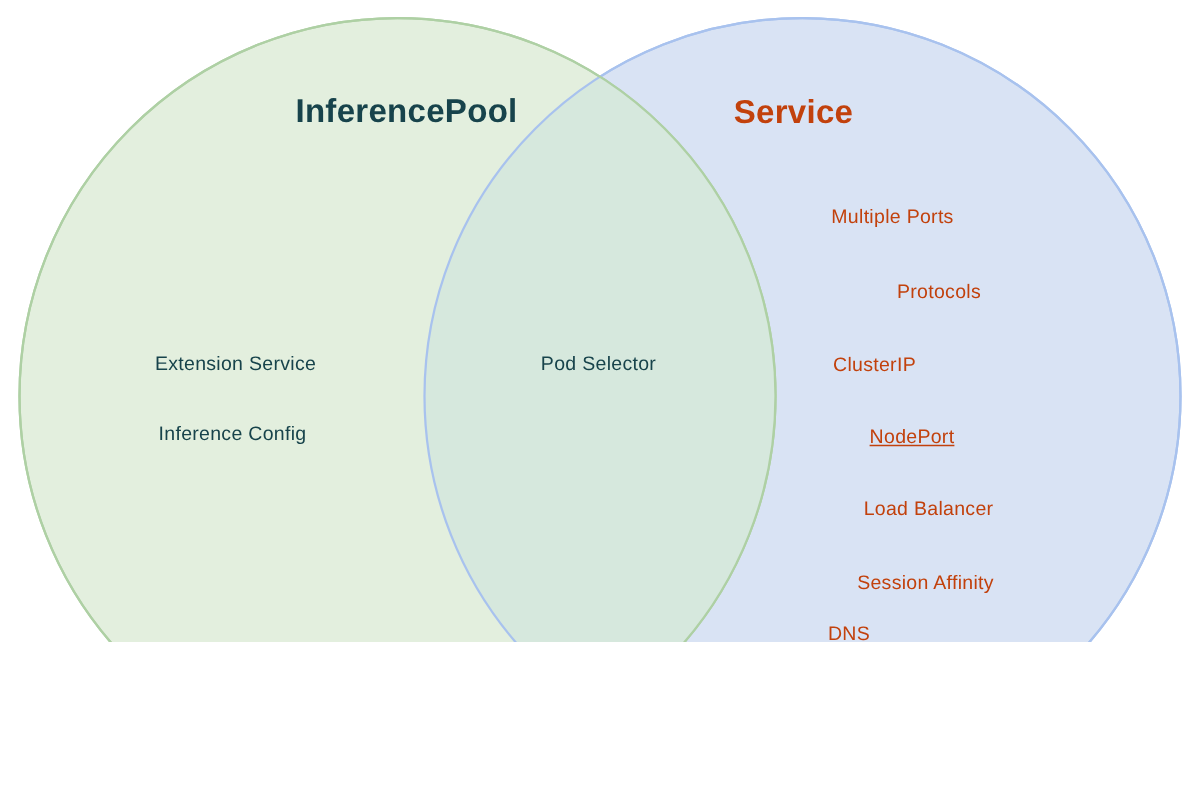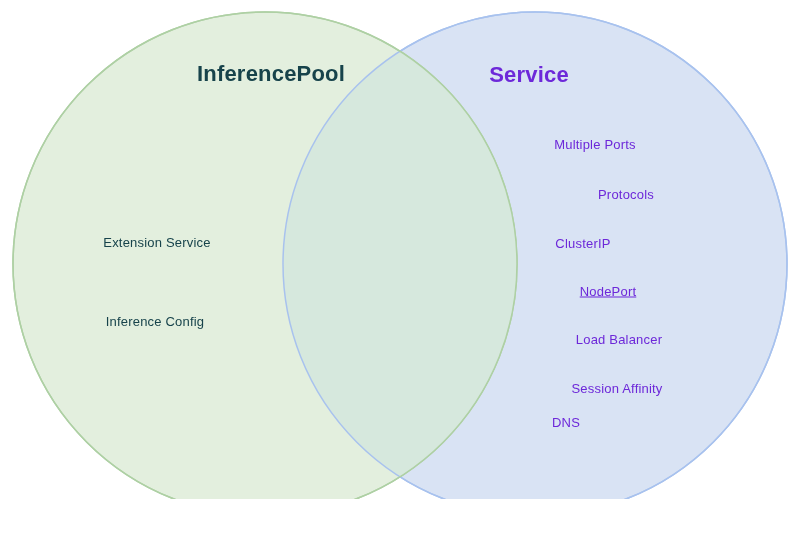--- a/index.html
+++ b/index.html
@@ -4,48 +4,48 @@
 <style>
   html, body {
     margin: 0;
     padding: 0;
     background: #ffffff;
     font-family: "Liberation Sans", "DejaVu Sans", sans-serif;
   }
   .stage {
     position: relative;
     width: 800px;
-    height: 499px;
+    height: 428px;
     background: #ffffff;
     overflow: hidden;
   }
   .venn-svg {
     position: absolute;
     left: 0;
     top: 0;
   }
   .label {
     position: absolute;
     transform: translate(-50%, -50%);
     white-space: nowrap;
     font-size: 13px;
     letter-spacing: 0.2px;
   }
   .label.title {
     font-size: 22px;
     font-weight: 700;
   }
   .teal { color: #17434b; }
-  .blue { color: #6d28d9; }
+  .blue { color: #c2410c; }
 
   
   .pos-title-left   { left: 271px; top: 74px; }
   .pos-title-right  { left: 529px; top: 75px; }
   .pos-left-0       { left: 157px; top: 242px; }
-  .pos-left-1       { left: 155px; top: 289px; margin-top: 32px; }
+  .pos-left-1       { left: 155px; top: 289px; }
   .pos-mid-0        { left: 399px; top: 242px; }
   .pos-mid-1        { left: 398px; top: 289px; }
   .pos-right-0      { left: 595px; top: 144px; }
   .pos-right-1      { left: 626px; top: 194px; }
   .pos-right-2      { left: 583px; top: 243px; }
   .pos-right-3      { left: 608px; top: 291px; text-decoration: underline; }
   .pos-right-4      { left: 619px; top: 339px; }
   .pos-right-5      { left: 617px; top: 388px; }
   .pos-right-6      { left: 566px; top: 422px; }
 </style>
@@ -65,20 +65,21 @@
     <circle cx="535" cy="264" r="252" fill="none" stroke-width="1.5" stroke="#a8c2ee"></circle>
     <circle cx="265" cy="264" r="252" fill="none" stroke-width="1.5" stroke="#aed0a4"></circle>
   </svg>
 
   <div class="label title teal pos-title-left">InferencePool</div>
   <div class="label title blue pos-title-right">Service</div>
 
   <div class="label teal pos-left-0">Extension Service</div>
   <div class="label teal pos-left-1">Inference Config</div>
 
+  <div class="label teal pos-mid-0">Pod Selector</div>
 
   <div class="label blue pos-right-0">Multiple Ports</div>
   <div class="label blue pos-right-1">Protocols</div>
   <div class="label blue pos-right-2">ClusterIP</div>
   <div class="label blue pos-right-3">NodePort</div>
   <div class="label blue pos-right-4">Load Balancer</div>
   <div class="label blue pos-right-5">Session Affinity</div>
   <div class="label blue pos-right-6">DNS</div>
 
 </div>

